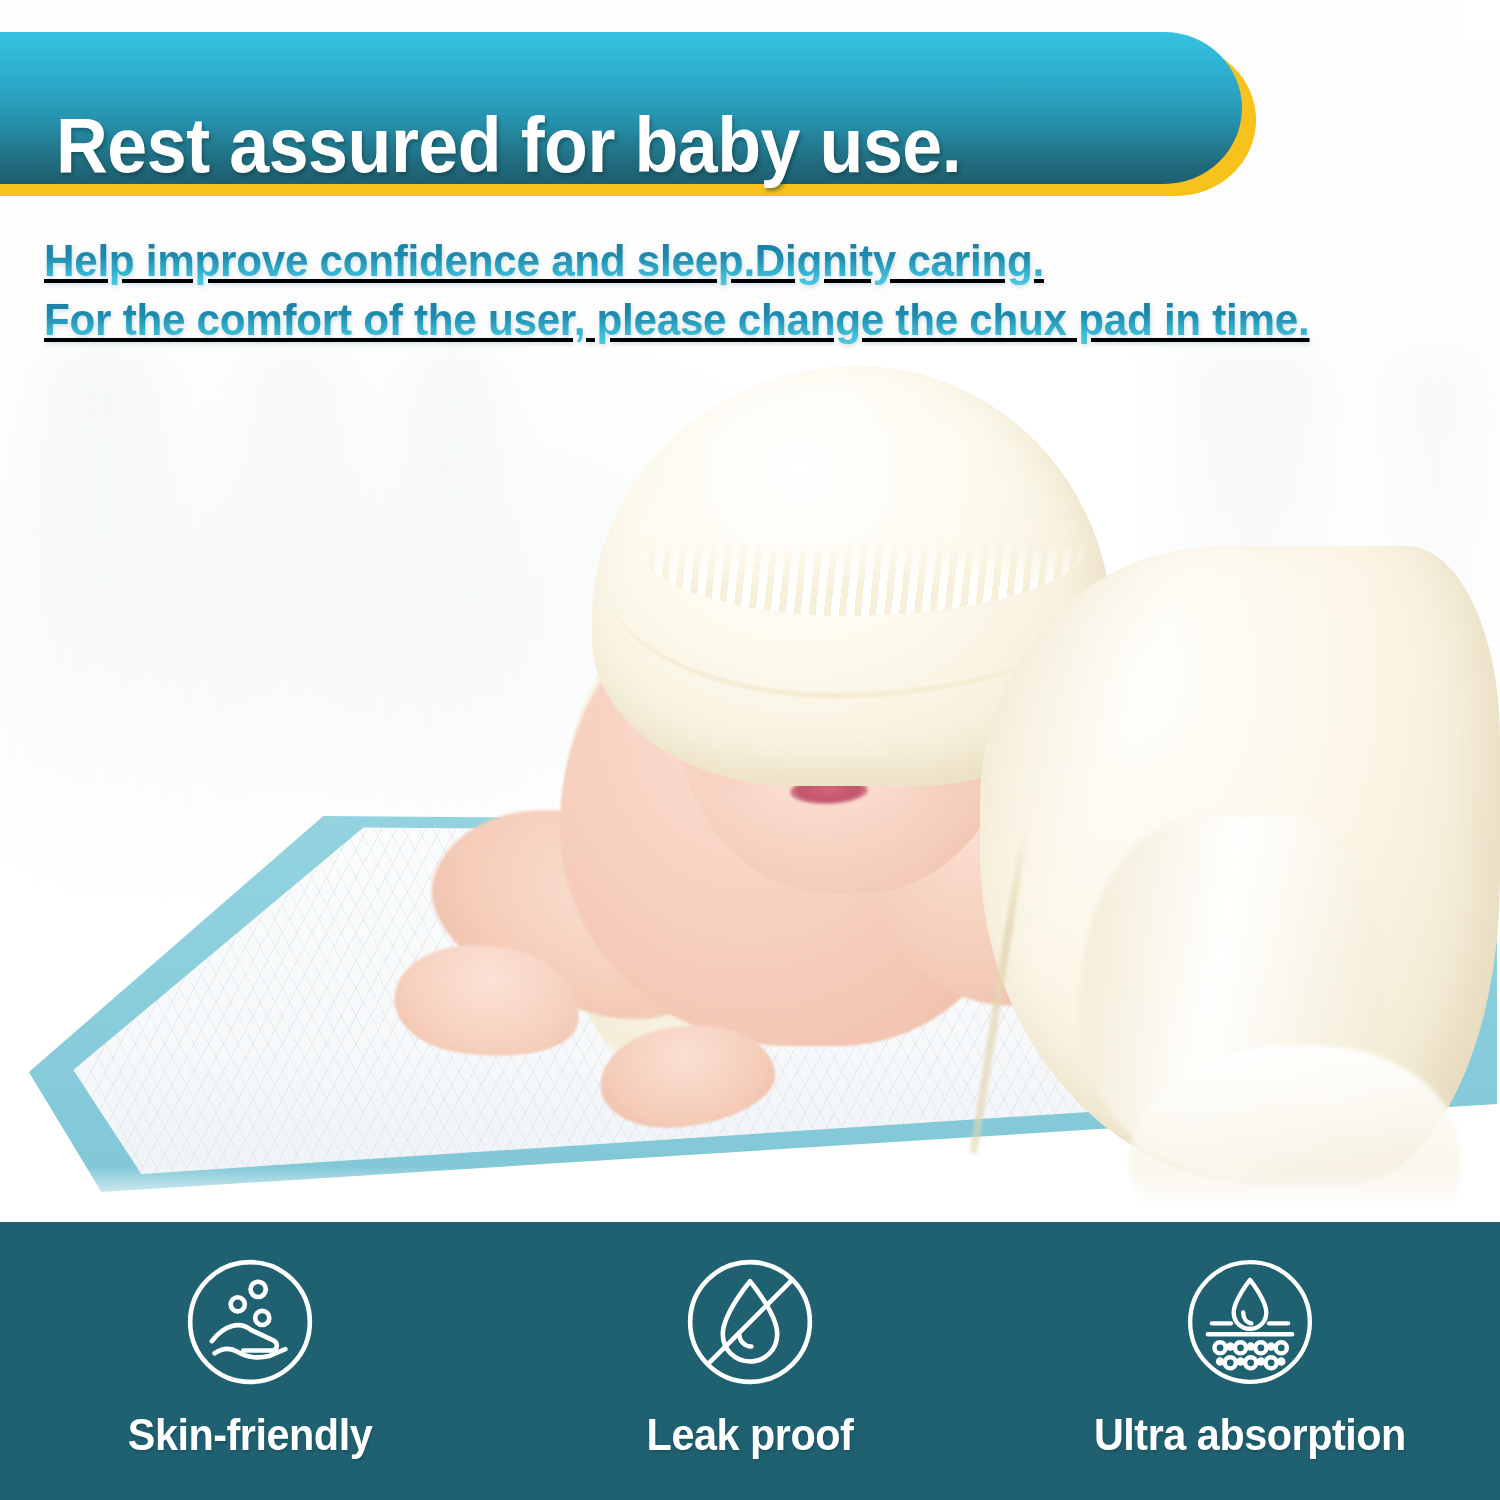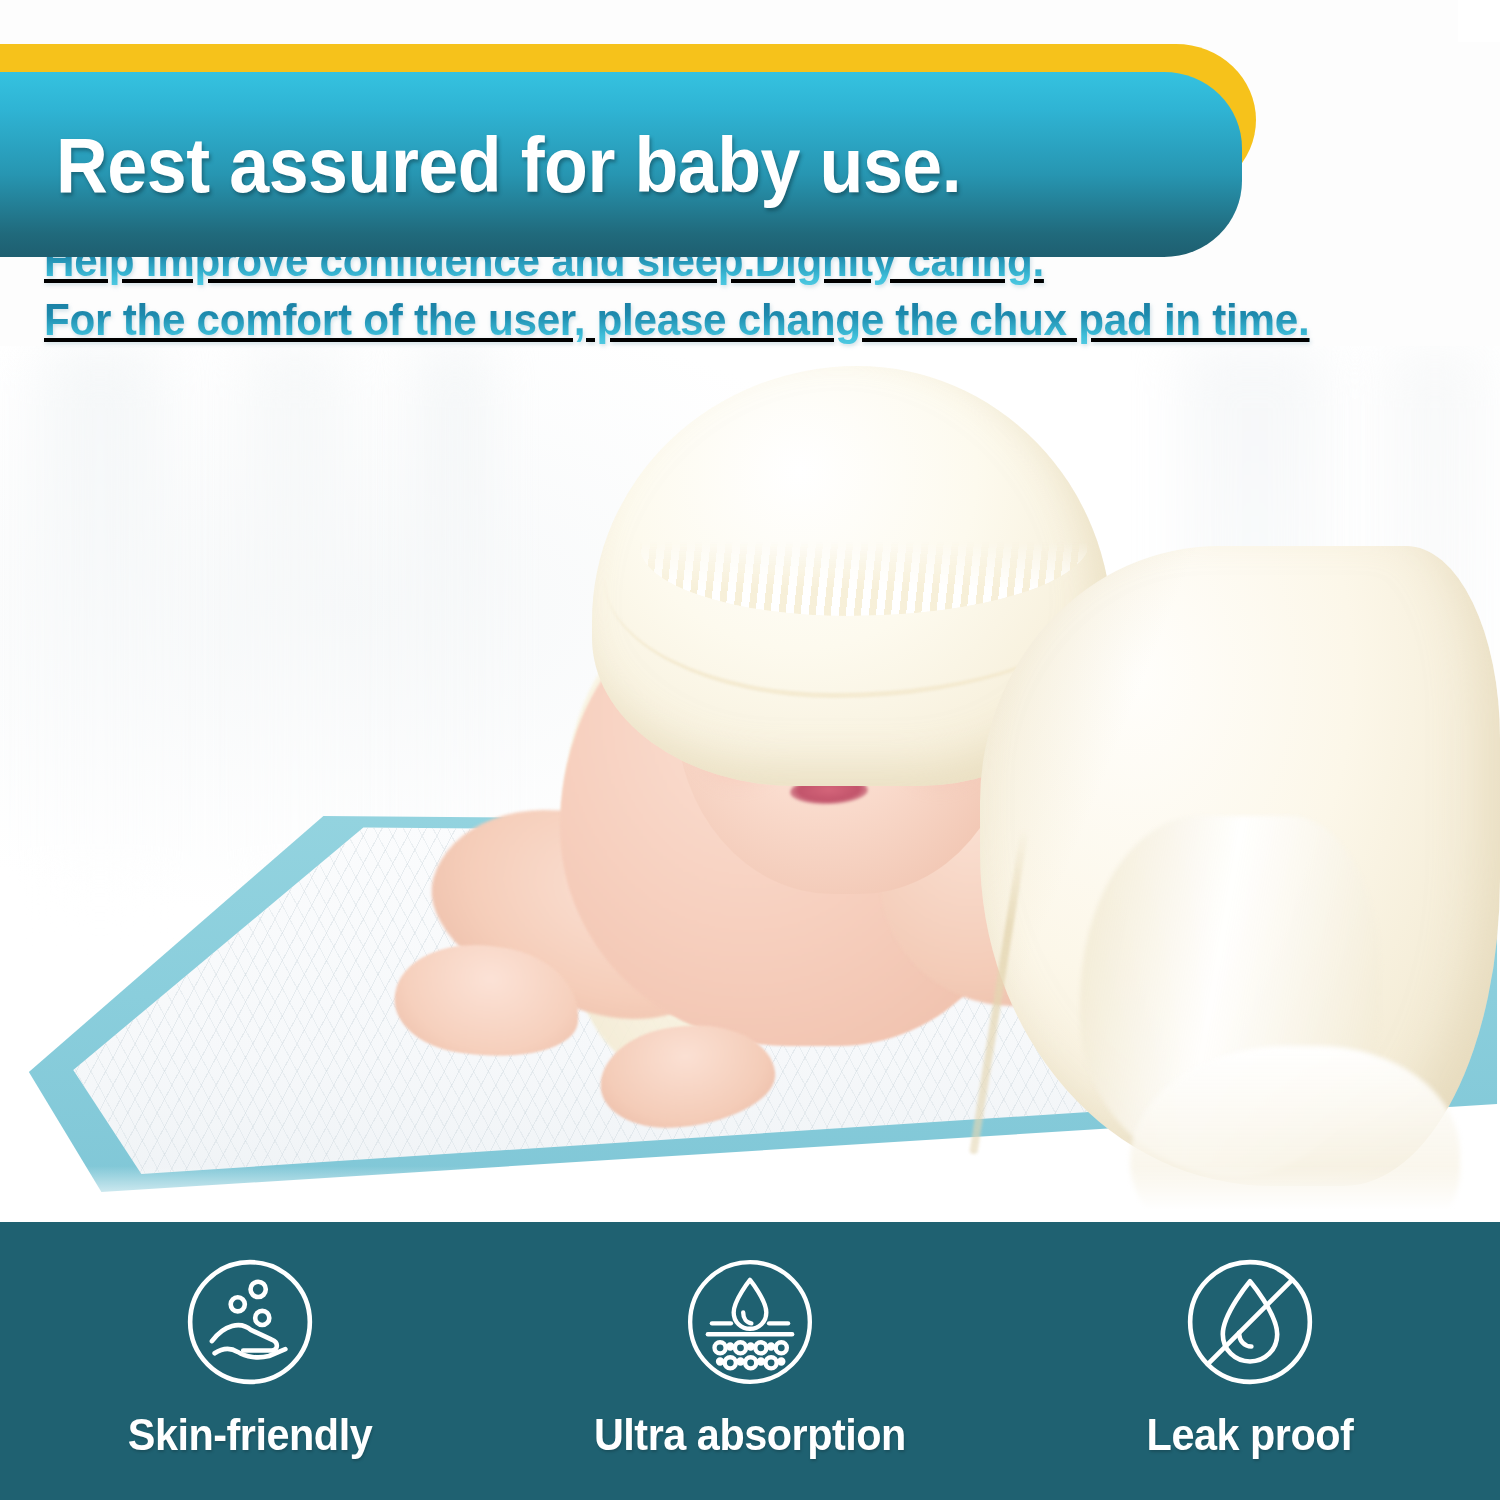--- a/index.html
+++ b/index.html
@@ -24,25 +24,25 @@
   .banner-wrap {
     position:absolute; top:0; left:0; width:1262px; height:216px; z-index:30;
   }
   .banner-shadow {
     position:absolute; left:0; top:44px; width:1256px; height:152px;
     background:#F6C21B;
     border-top-right-radius:80px 76px;
     border-bottom-right-radius:80px 76px;
   }
   .banner {
-    position:absolute; left:0; top:32px; width:1242px; height:185px;
+    position:absolute; left:0; top:32px; width:1242px; height:152px;
     background:linear-gradient(to bottom,#35C2E0 0%,#2FB4D4 20%,#2796B2 55%,#20697B 88%,#1E5F70 100%);
     border-top-right-radius:78px 76px;
     border-bottom-right-radius:78px 76px;
-    display:flex; align-items:center;margin-top:40px;
+    display:flex; align-items:flex-end;
   }
   .banner-title {
     margin-left:56px;
     color:#ffffff;
     font-size:78px;
     font-weight:bold;
     letter-spacing:-0.5px;
     line-height:1;
     white-space:nowrap;
     text-shadow:2px 3px 4px rgba(10,50,62,0.45);
@@ -361,20 +361,32 @@
         <svg viewBox="0 0 100 100" fill="none" stroke="#ffffff" stroke-width="3.4" stroke-linecap="round" stroke-linejoin="round">
           <circle cx="50" cy="50" r="44"></circle>
           <circle cx="56" cy="26" r="5.6"></circle>
           <circle cx="41" cy="37" r="5.2"></circle>
           <circle cx="59" cy="47" r="5.2"></circle>
           <path d="M22 64 C31 52 43 49 51 56 L66 63 C71 65 71 70 66 71 L45 71"></path>
           <path d="M24 73 C30 69 36 69 41 72 C47 76 56 77 64 75 L76 70"></path>
         </svg>
       </div>
       <div class="flabel">Skin-friendly</div>
+    </div>
+
+    <div class="feature">
+      <div class="icon-box">
+        <svg viewBox="0 0 100 100" fill="none" stroke="#ffffff" stroke-width="3.4" stroke-linecap="round" stroke-linejoin="round">
+          <circle cx="50" cy="50" r="44"></circle>
+          <path d="M50 20 C50 20 70 44 70 59 C70 70.5 61 79 50 79 C39 79 30 70.5 30 59 C30 44 50 20 50 20 Z"></path>
+          <path d="M42 58 C42 64 46 68 51 68"></path>
+          <line x1="19" y1="81" x2="81" y2="19"></line>
+        </svg>
+      </div>
+      <div class="flabel">Leak proof</div>
     </div>
 
     <div class="feature">
       <div class="icon-box">
         <svg viewBox="0 0 100 100" fill="none" stroke="#ffffff" stroke-width="3.2" stroke-linecap="round" stroke-linejoin="round">
           <circle cx="50" cy="50" r="44"></circle>
           <path d="M50 19 C50 19 62 34 62 43 C62 50 56.5 55 50 55 C43.5 55 38 50 38 43 C38 34 50 19 50 19 Z"></path>
           <path d="M45 43 C45 47.5 47.5 50.5 51 51"></path>
           <line x1="22" y1="51" x2="36" y2="51"></line>
           <line x1="64" y1="51" x2="78" y2="51"></line>
@@ -391,26 +403,14 @@
           <circle cx="65.5" cy="80" r="4.1"></circle>
           <circle cx="28" cy="79" r="1.5" fill="#ffffff"></circle>
           <circle cx="43" cy="79" r="1.5" fill="#ffffff"></circle>
           <circle cx="58" cy="79" r="1.5" fill="#ffffff"></circle>
           <circle cx="73" cy="79" r="1.5" fill="#ffffff"></circle>
         </svg>
       </div>
       <div class="flabel">Ultra absorption</div>
     </div>
 
-    <div class="feature">
-      <div class="icon-box">
-        <svg viewBox="0 0 100 100" fill="none" stroke="#ffffff" stroke-width="3.4" stroke-linecap="round" stroke-linejoin="round">
-          <circle cx="50" cy="50" r="44"></circle>
-          <path d="M50 20 C50 20 70 44 70 59 C70 70.5 61 79 50 79 C39 79 30 70.5 30 59 C30 44 50 20 50 20 Z"></path>
-          <path d="M42 58 C42 64 46 68 51 68"></path>
-          <line x1="19" y1="81" x2="81" y2="19"></line>
-        </svg>
-      </div>
-      <div class="flabel">Leak proof</div>
-    </div>
-
   </div>
 </div>
 
 </body></html>

